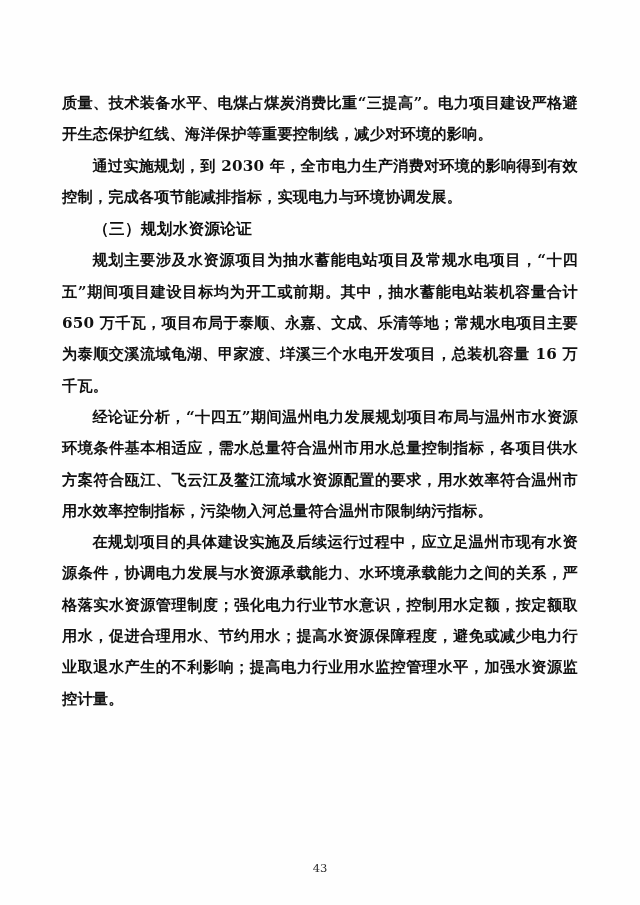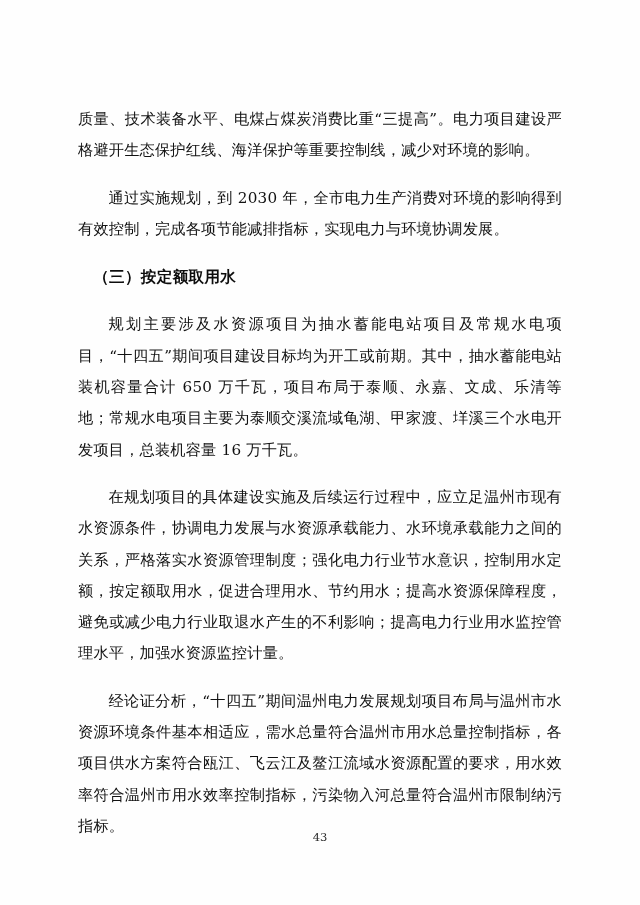--- a/index.html
+++ b/index.html
@@ -24,55 +24,56 @@
   }
   .body-text {
     font-size: 15.2px;
     line-height: 2.06;
     text-align: justify;
     text-justify: inter-ideograph;
     letter-spacing: 0.2px;
     color: #111111;
   }
   .para {
-    margin: 16px;
+    margin: 0;
     text-indent: 2em;
+    font-weight: bold;
   }
   .para.no-indent {
     text-indent: 0;
   }
   .heading {
     margin: 0;
     font-size: 15.6px;
     font-weight: bold;
     line-height: 2.06;
     text-indent: 2em;
     letter-spacing: 0.3px;
     color: #0d0d0d;
   }
   .footer {
     position: absolute;
     left: 0;
     right: 0;
-    bottom: 61px;
+    bottom: 30px;
     text-align: center;
     font-size: 11.5px;
     color: #2b2b2b;
     font-family: "DejaVu Serif", "Liberation Serif", serif;
   }
 </style>
 </head>
 <body>
 
 <div class="page">
 
   <div class="body-text">
     <p class="para no-indent">质量、技术装备水平、电煤占煤炭消费比重“三提高”。电力项目建设严格避开生态保护红线、海洋保护等重要控制线，减少对环境的影响。</p>
     <p class="para">通过实施规划，到 2030 年，全市电力生产消费对环境的影响得到有效控制，完成各项节能减排指标，实现电力与环境协调发展。</p>
-    <p class="heading">（三）按定额取用水</p>
+    <p class="heading">（三）规划水资源论证</p>
     <p class="para">规划主要涉及水资源项目为抽水蓄能电站项目及常规水电项目，“十四五”期间项目建设目标均为开工或前期。其中，抽水蓄能电站装机容量合计 650 万千瓦，项目布局于泰顺、永嘉、文成、乐清等地；常规水电项目主要为泰顺交溪流域龟湖、甲家渡、垟溪三个水电开发项目，总装机容量 16 万千瓦。</p>
+    <p class="para">经论证分析，“十四五”期间温州电力发展规划项目布局与温州市水资源环境条件基本相适应，需水总量符合温州市用水总量控制指标，各项目供水方案符合瓯江、飞云江及鳌江流域水资源配置的要求，用水效率符合温州市用水效率控制指标，污染物入河总量符合温州市限制纳污指标。</p>
     <p class="para">在规划项目的具体建设实施及后续运行过程中，应立足温州市现有水资源条件，协调电力发展与水资源承载能力、水环境承载能力之间的关系，严格落实水资源管理制度；强化电力行业节水意识，控制用水定额，按定额取用水，促进合理用水、节约用水；提高水资源保障程度，避免或减少电力行业取退水产生的不利影响；提高电力行业用水监控管理水平，加强水资源监控计量。</p>
-    <p class="para">经论证分析，“十四五”期间温州电力发展规划项目布局与温州市水资源环境条件基本相适应，需水总量符合温州市用水总量控制指标，各项目供水方案符合瓯江、飞云江及鳌江流域水资源配置的要求，用水效率符合温州市用水效率控制指标，污染物入河总量符合温州市限制纳污指标。</p>
   </div>
 
   <div class="footer">43</div>
 
 </div>
 
 </body></html>

